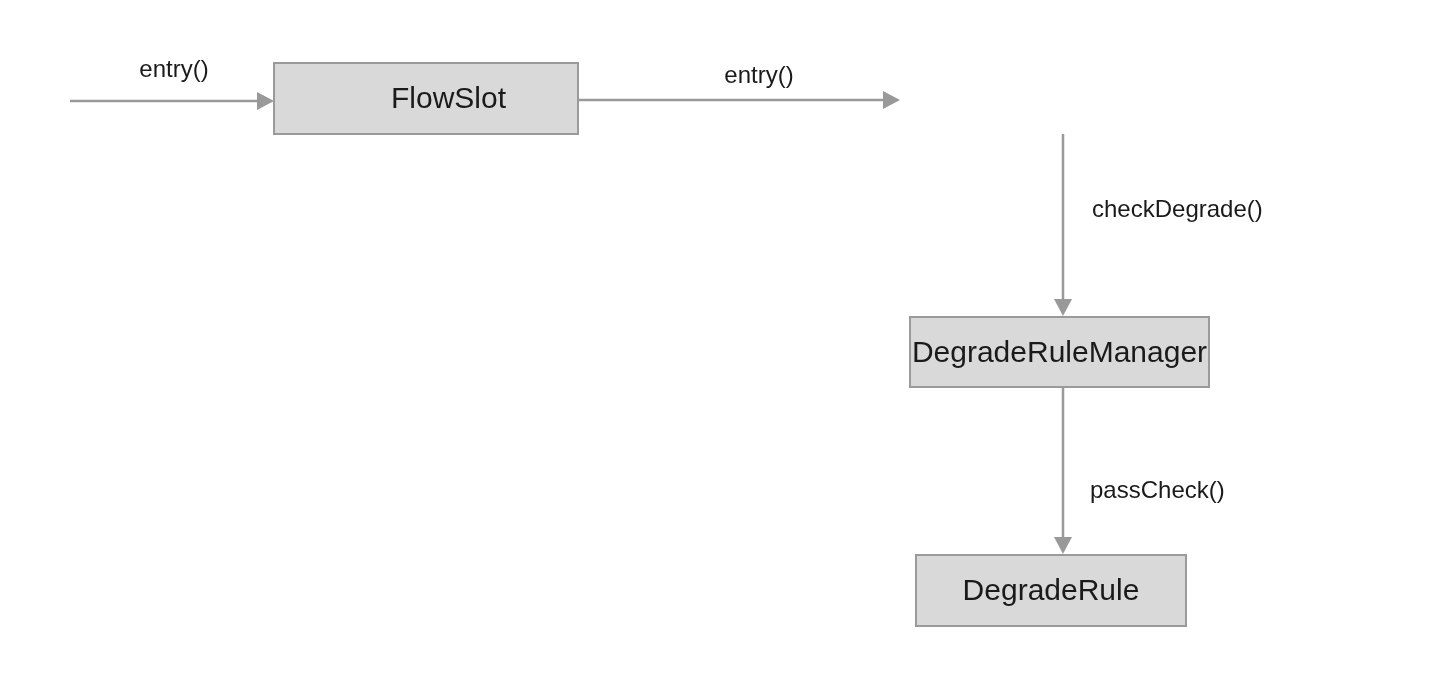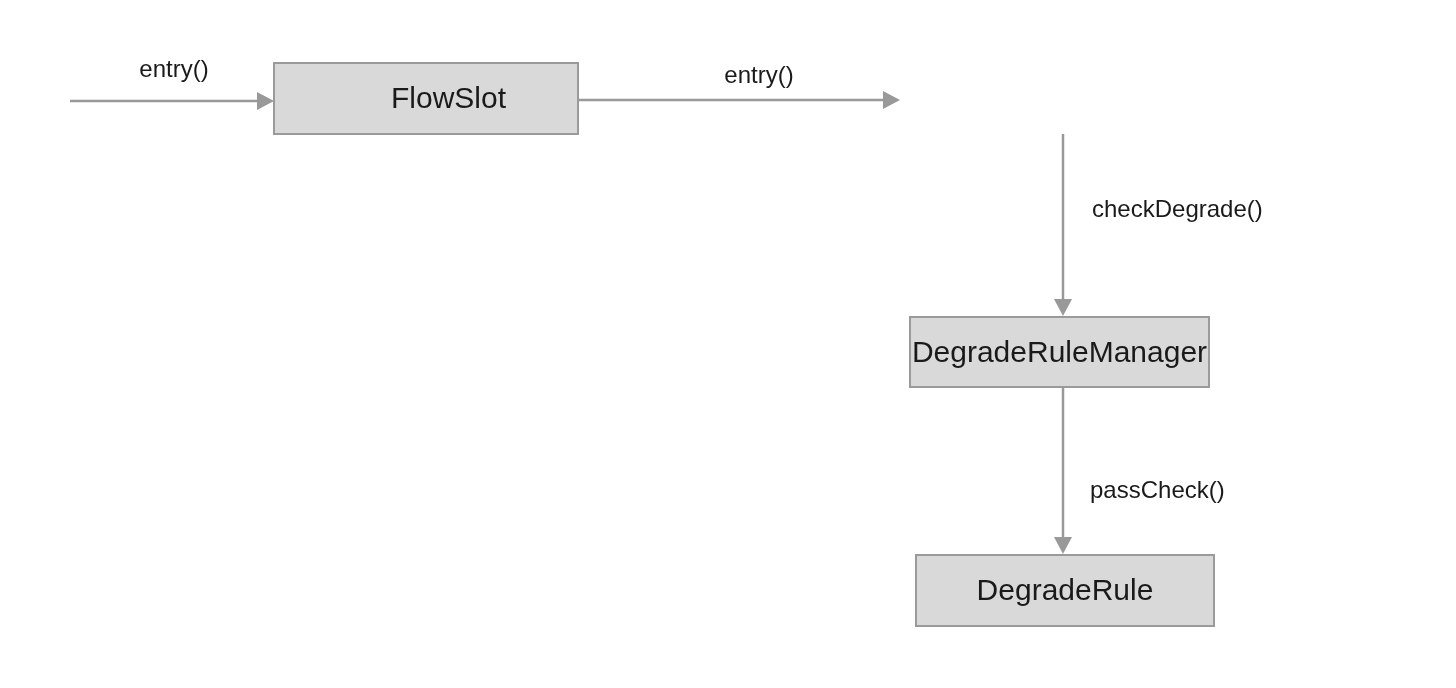--- a/index.html
+++ b/index.html
@@ -50,21 +50,21 @@
     font-size: 24px;
     line-height: 1.15;
     white-space: nowrap;
   }
   .edge-label.centered {
     transform: translateX(-50%);
   }
   #node-flowslot          { left: 273px; top: 62px;  width: 306px; height: 73px; padding-left: 45px; }
   #node-degradeslot       { left: 901px; top: 62px;  width: 299px; height: 72px; }
   #node-degraderulemanager{ left: 909px; top: 316px; width: 301px; height: 72px; }
-  #node-degraderule       { left: 915px; top: 554px; width: 300px; height: 73px; }
+  #node-degraderule       { left: 915px; top: 554px; width: 272px; height: 73px; }
   #edge-label-entry-1     { left: 174px;  top: 55px;  }
   #edge-label-entry-2     { left: 759px;  top: 61px;  }
   #edge-label-checkdegrade{ left: 1092px; top: 195px; text-align: right; }
   #edge-label-passcheck   { left: 1090px; top: 459px; margin-top: 17px; }
 </style>
 </head>
 <body>
 
 <div class="canvas">
 

